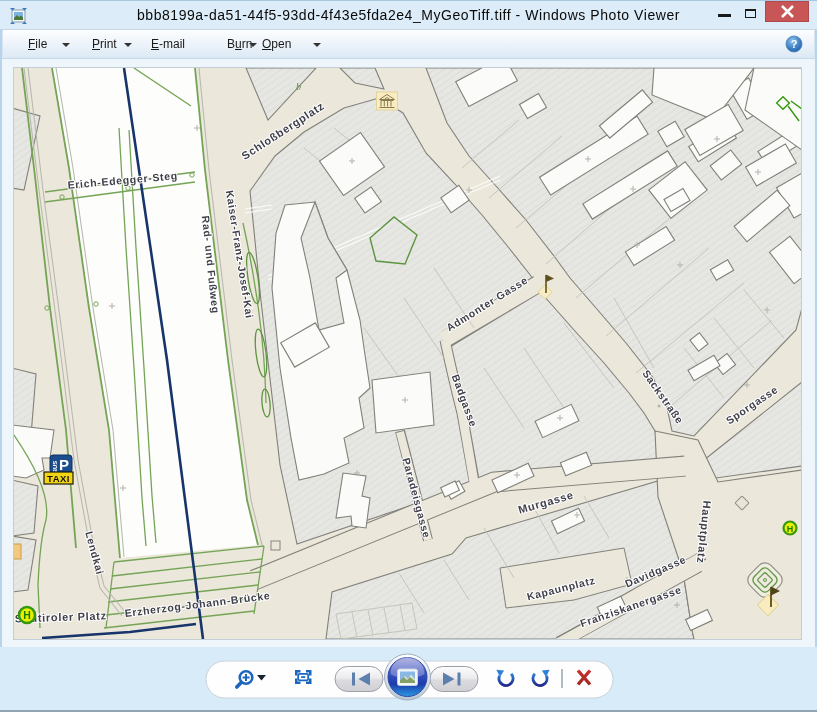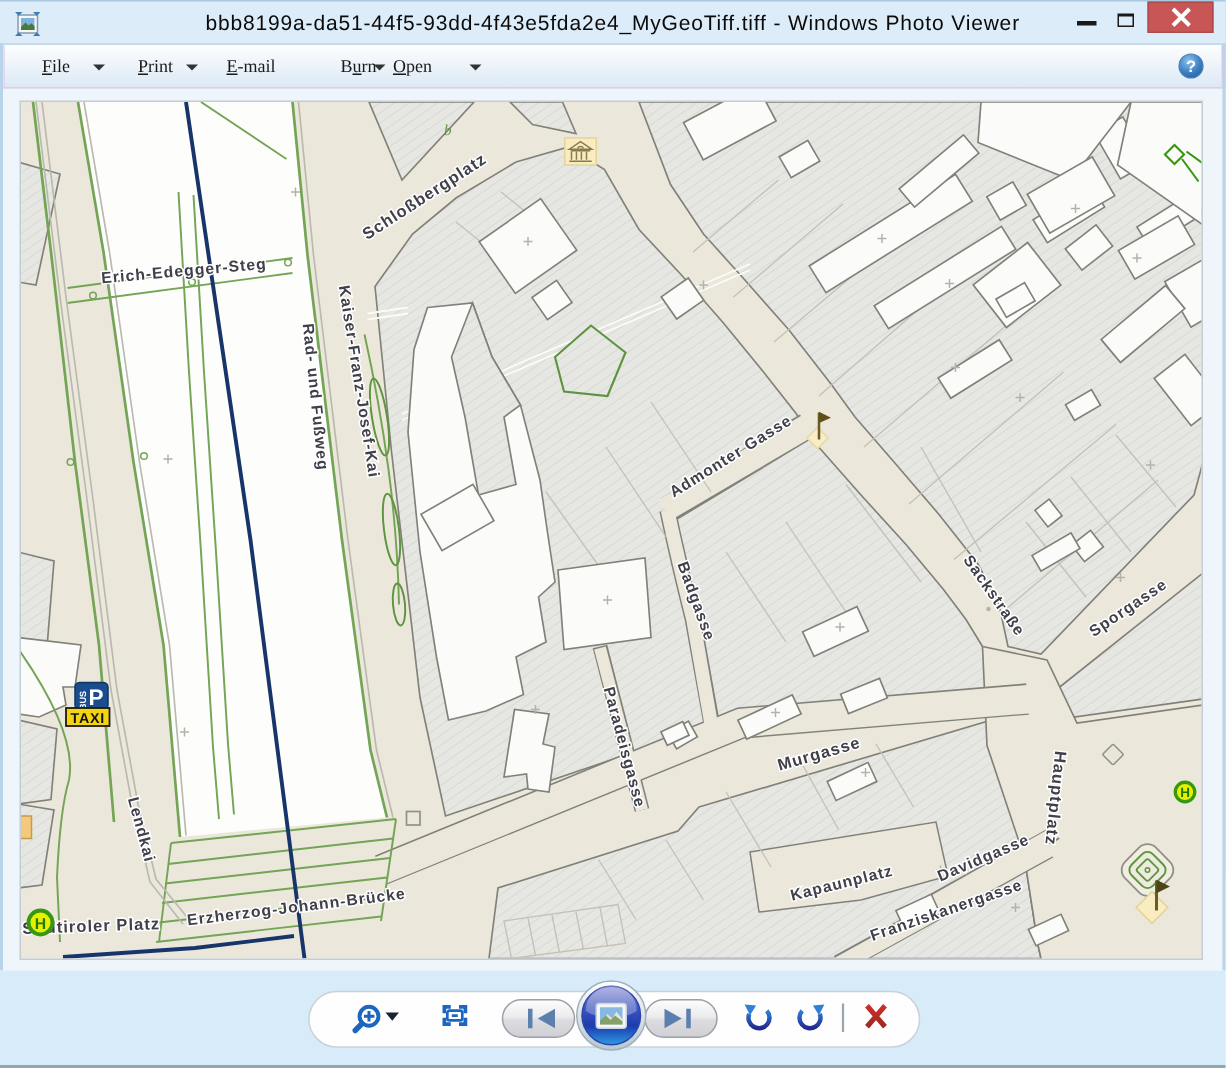--- a/index.html
+++ b/index.html
@@ -1,19 +1,19 @@
 <!DOCTYPE html>
 <html><head><meta charset="utf-8"><style>
 html,body{margin:0;padding:0;}
 body{width:817px;height:712px;overflow:hidden;font-family:"Liberation Sans",sans-serif;}
-#win{position:absolute;left:0;top:0;width:817px;height:585px;background:#f9a8d4;}
+#win{position:absolute;left:0;top:0;width:817px;height:585px;background:#0f766e;}
 #titlebar{position:absolute;left:0;top:0;width:817px;height:29px;background:#dcecf8;border-top:1px solid #a8c8e0;box-sizing:border-box;}
 #title{position:absolute;left:0;top:6px;width:817px;text-align:center;font-size:14px;letter-spacing:0.55px;color:#0a0a0a;}
 #menubar{position:absolute;left:2px;top:29px;width:813px;height:30px;background:linear-gradient(#fdfeff,#e9f1f9 60%,#dce9f5);border:1px solid #c7d8e8;border-left:1px solid #d5e5f2;border-right:1px solid #d5e5f2;box-sizing:border-box;}
-.menuitem{position:absolute;top:7px;font-size:12px;color:#1a1a1a;font-family:Liberation Serif, serif;}
+.menuitem{position:absolute;top:7px;font-size:12px;color:#1a1a1a;}
 .menuitem u{text-decoration:underline;}
 .marrow{position:absolute;top:13px;width:0;height:0;border-left:4px solid transparent;border-right:4px solid transparent;border-top:4px solid #333;}
 #contentbg{position:absolute;left:0;top:59px;width:817px;height:588px;background:#eef5fb;}
 #sideL{position:absolute;left:0;top:29px;width:2px;height:618px;background:#b9d4ea;}
 #sideR{position:absolute;left:815px;top:29px;width:2px;height:618px;background:#b9d4ea;}
 #map{position:absolute;left:14px;top:68px;width:787px;height:571px;background:#ece7db;outline:1px solid #c2cdd6;}
 #bottombar{position:absolute;left:0;top:647px;width:817px;height:63px;background:#d7ebf8;}
 #botline{position:absolute;left:0;top:710px;width:817px;height:2px;background:#93a5b1;}
 #closebtn{position:absolute;left:765px;top:0;width:44px;height:21px;background:#c85656;border:1px solid #b04a4a;box-sizing:border-box;}
 </style></head><body>

